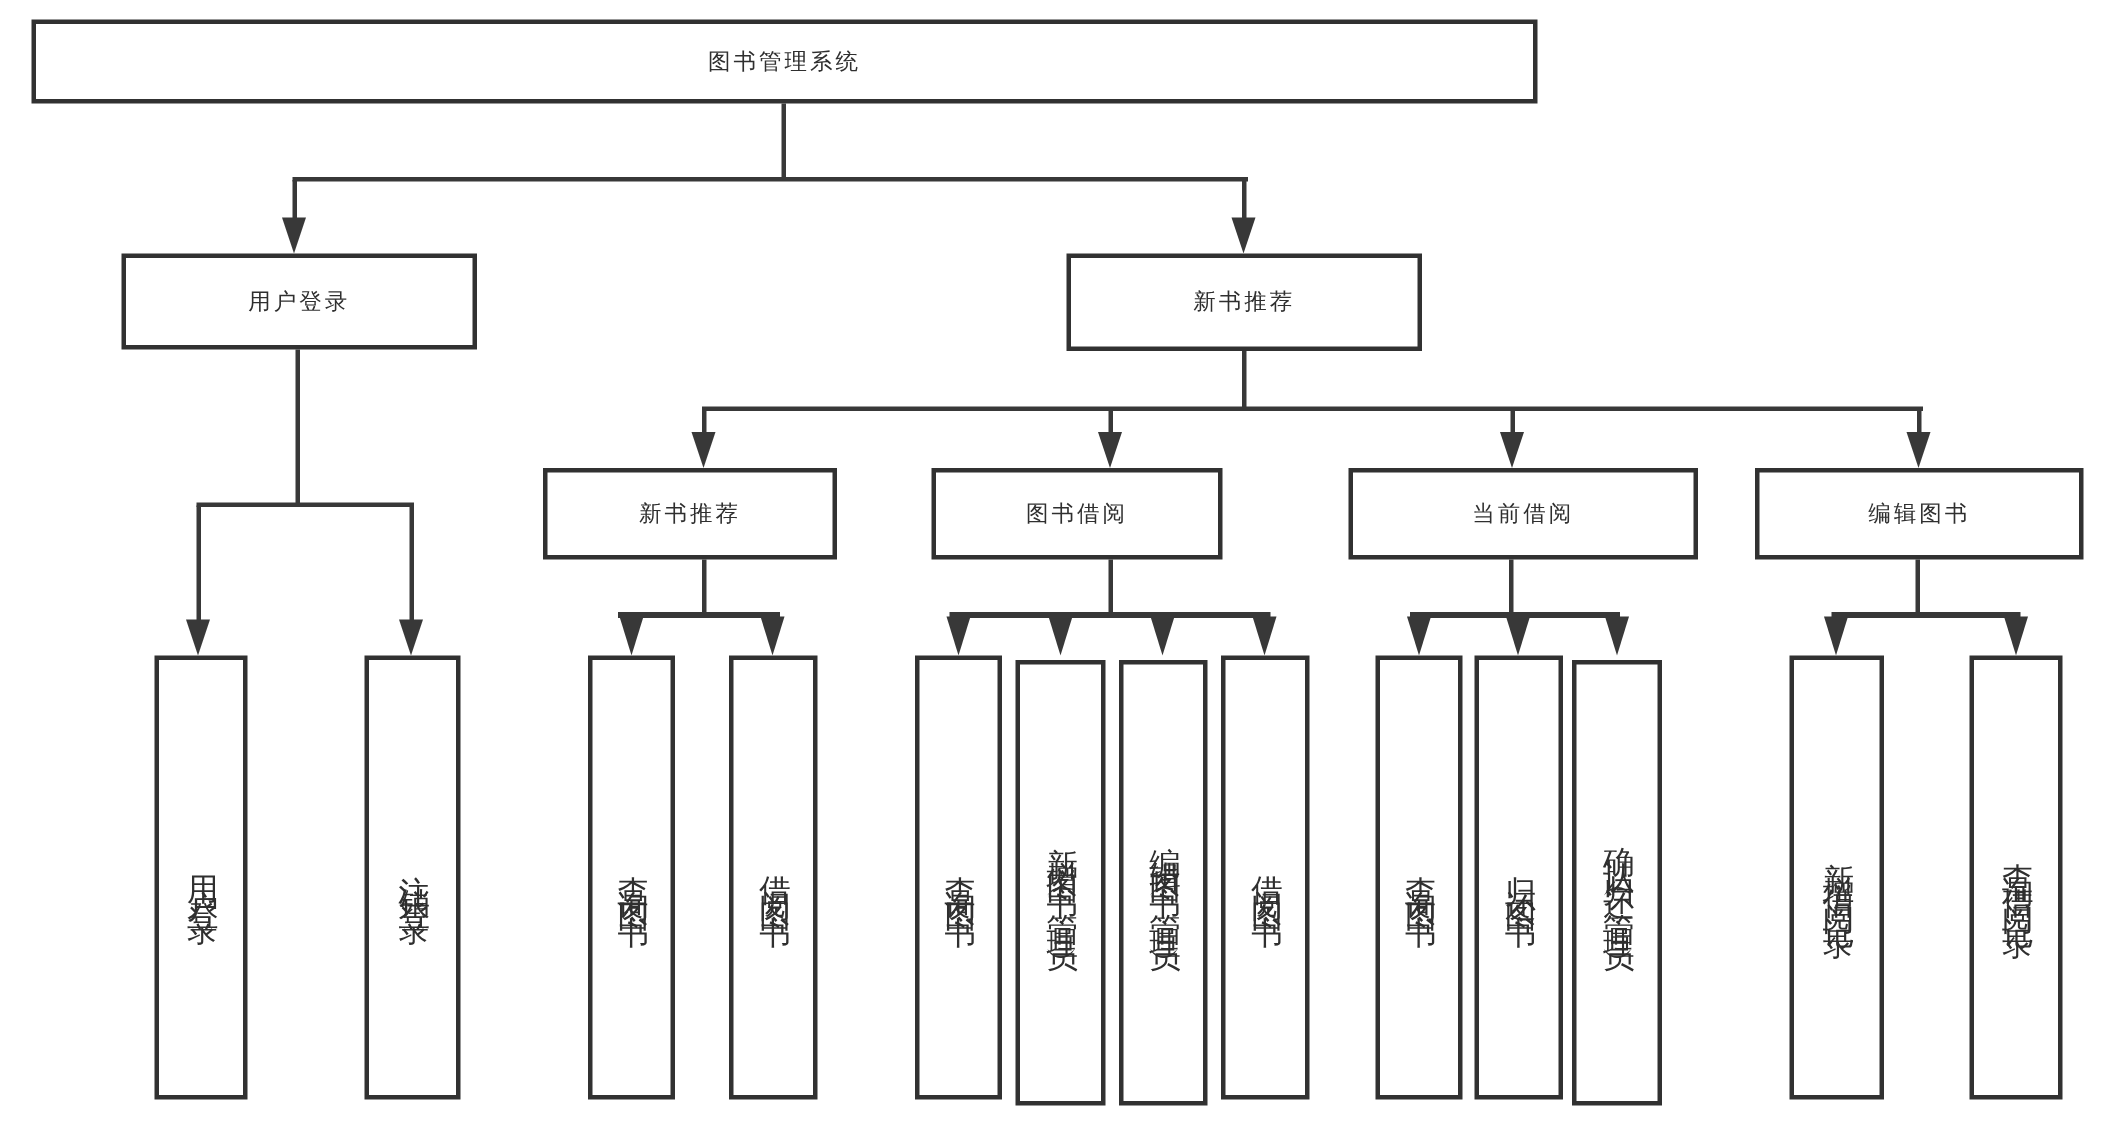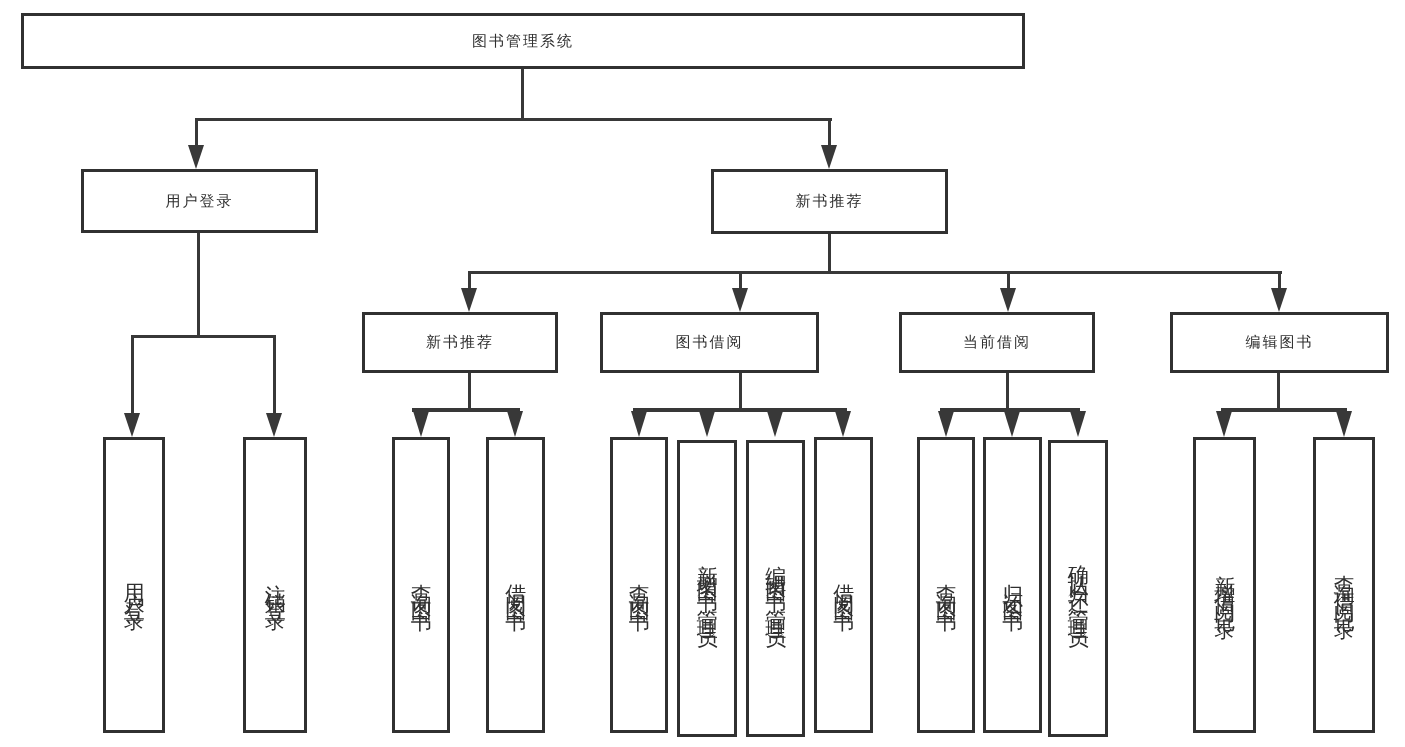--- a/index.html
+++ b/index.html
@@ -65,24 +65,24 @@
   <div class="line" style="left:1007px;top:273px;width:3px;height:17px"></div>
   <div class="line" style="left:1278px;top:273px;width:3px;height:17px"></div>
   <div class="arrow" style="left:461px;top:288px"></div>
   <div class="arrow" style="left:732px;top:288px"></div>
   <div class="arrow" style="left:1000px;top:288px"></div>
   <div class="arrow" style="left:1271px;top:288px"></div>
 
   <div class="box h" style="left:362px;top:312px;width:196px;height:61px">
     <span>新书推荐</span>
   </div>
-  <div class="box h" style="left:600px;top:312px;width:219px;height:61px">
+  <div class="box h" style="left:621px;top:312px;width:194px;height:61px">
     <span>图书借阅</span>
   </div>
-  <div class="box h" style="left:899px;top:312px;width:196px;height:61px">
+  <div class="box h" style="left:899px;top:312px;width:233px;height:61px">
     <span>当前借阅</span>
   </div>
   <div class="box h" style="left:1170px;top:312px;width:219px;height:61px">
     <span>编辑图书</span>
   </div>
 
   <div class="line" style="left:468px;top:373px;width:3px;height:36px"></div>
   <div class="line" style="left:412px;top:408px;width:108px;height:4px"></div>
   <div class="arrow tall" style="left:413px;top:411px"></div>
   <div class="arrow tall" style="left:507px;top:411px"></div>

